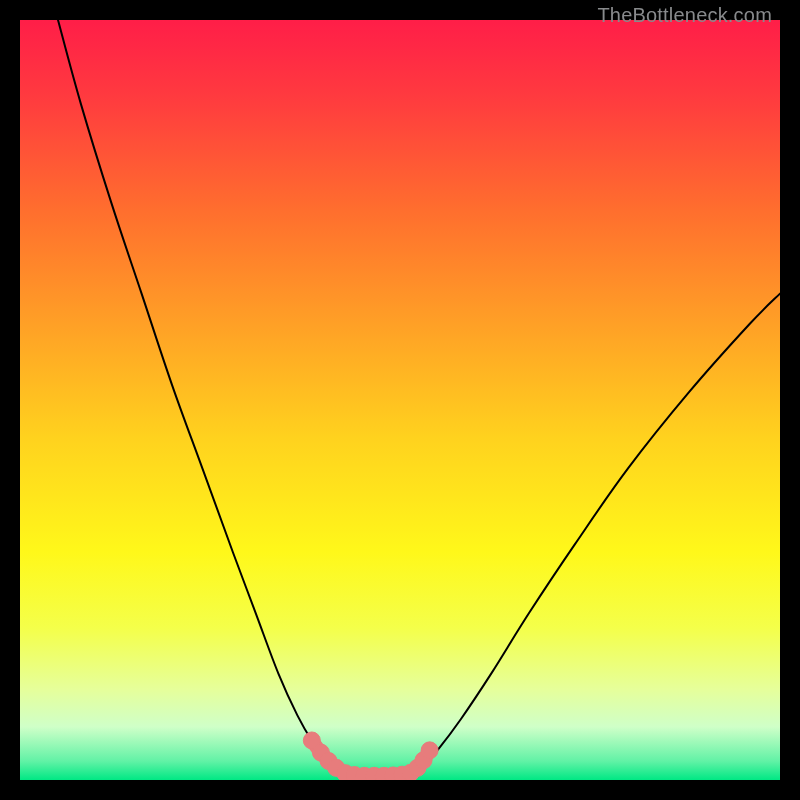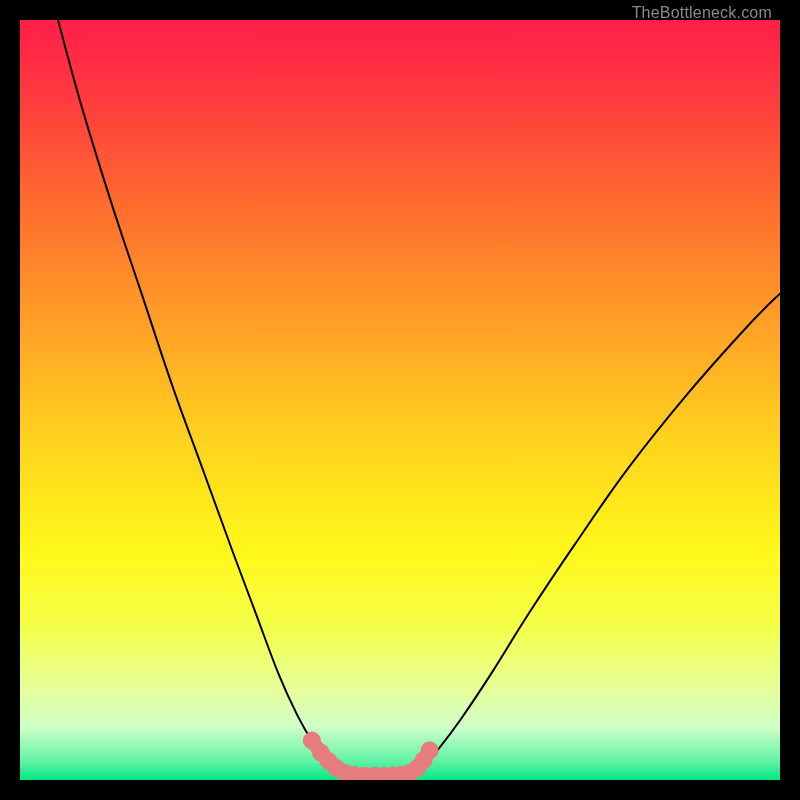--- a/index.html
+++ b/index.html
@@ -24,21 +24,21 @@
     left: 0;
     top: 0;
     width: 760px;
     height: 760px;
   }
   .attribution {
     position: absolute;
     top: 4px;
     right: 28px;
     color: #888a8c;
-    font-size: 16px;
+    font-size: 20px;
     font-weight: 500;
     letter-spacing: 0.2px;
   }
 </style>
 </head>
 <body>
 
 <div class="frame">
   <svg id="plot" class="plot-wrap" viewBox="0 0 760 760">
     <defs>

